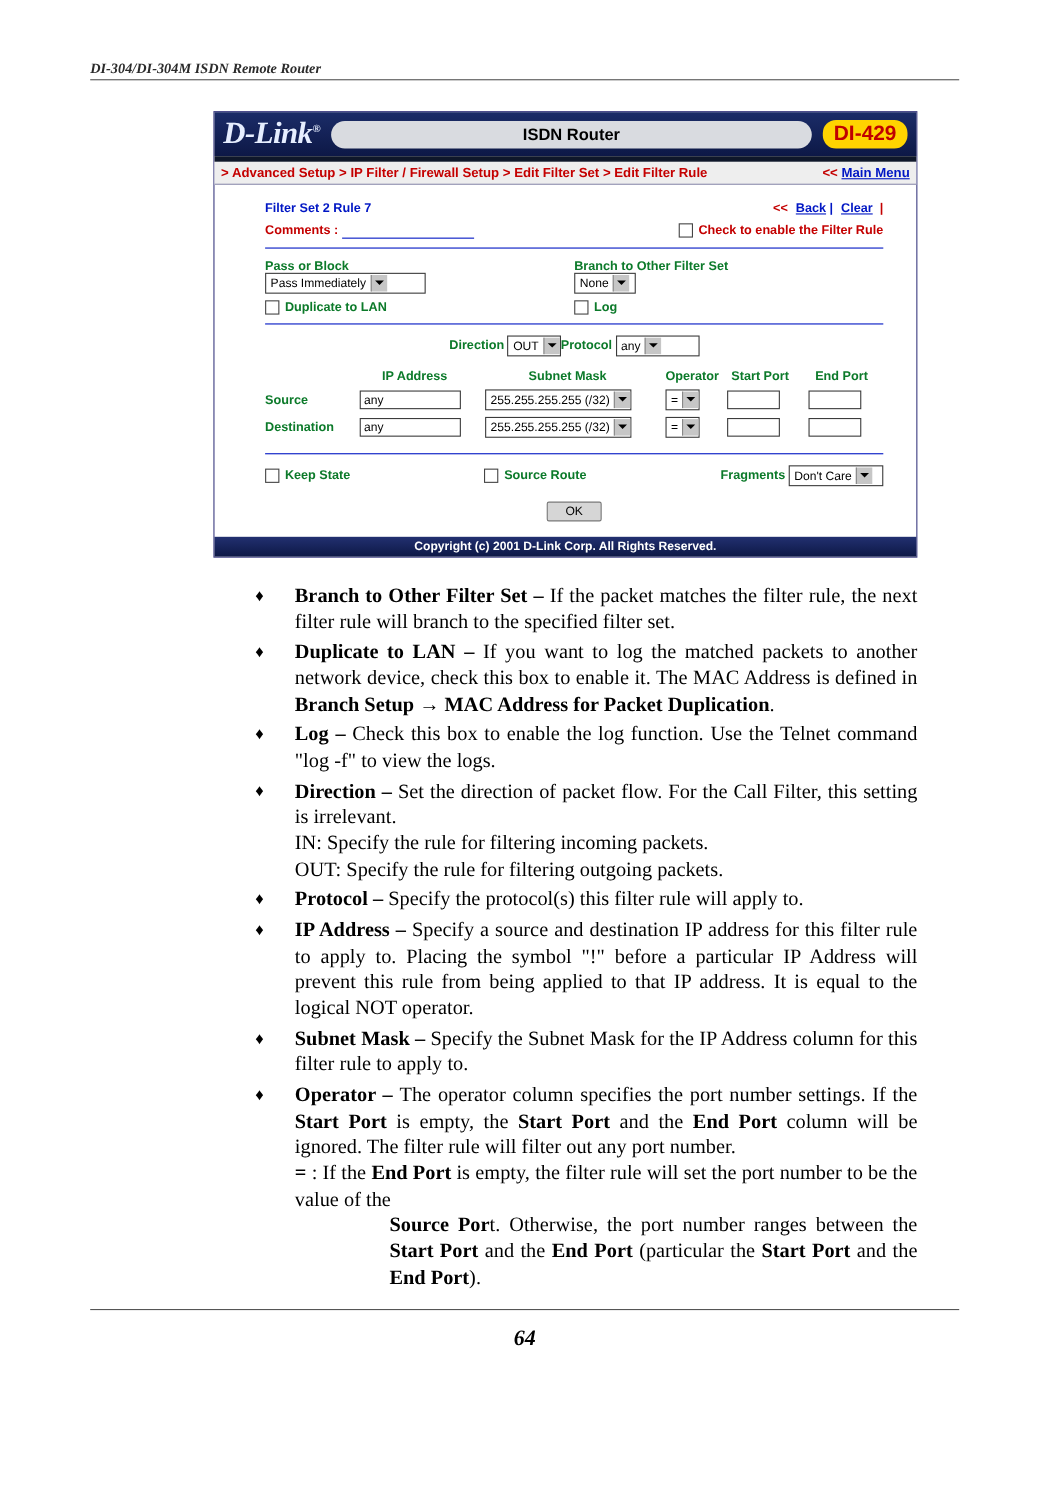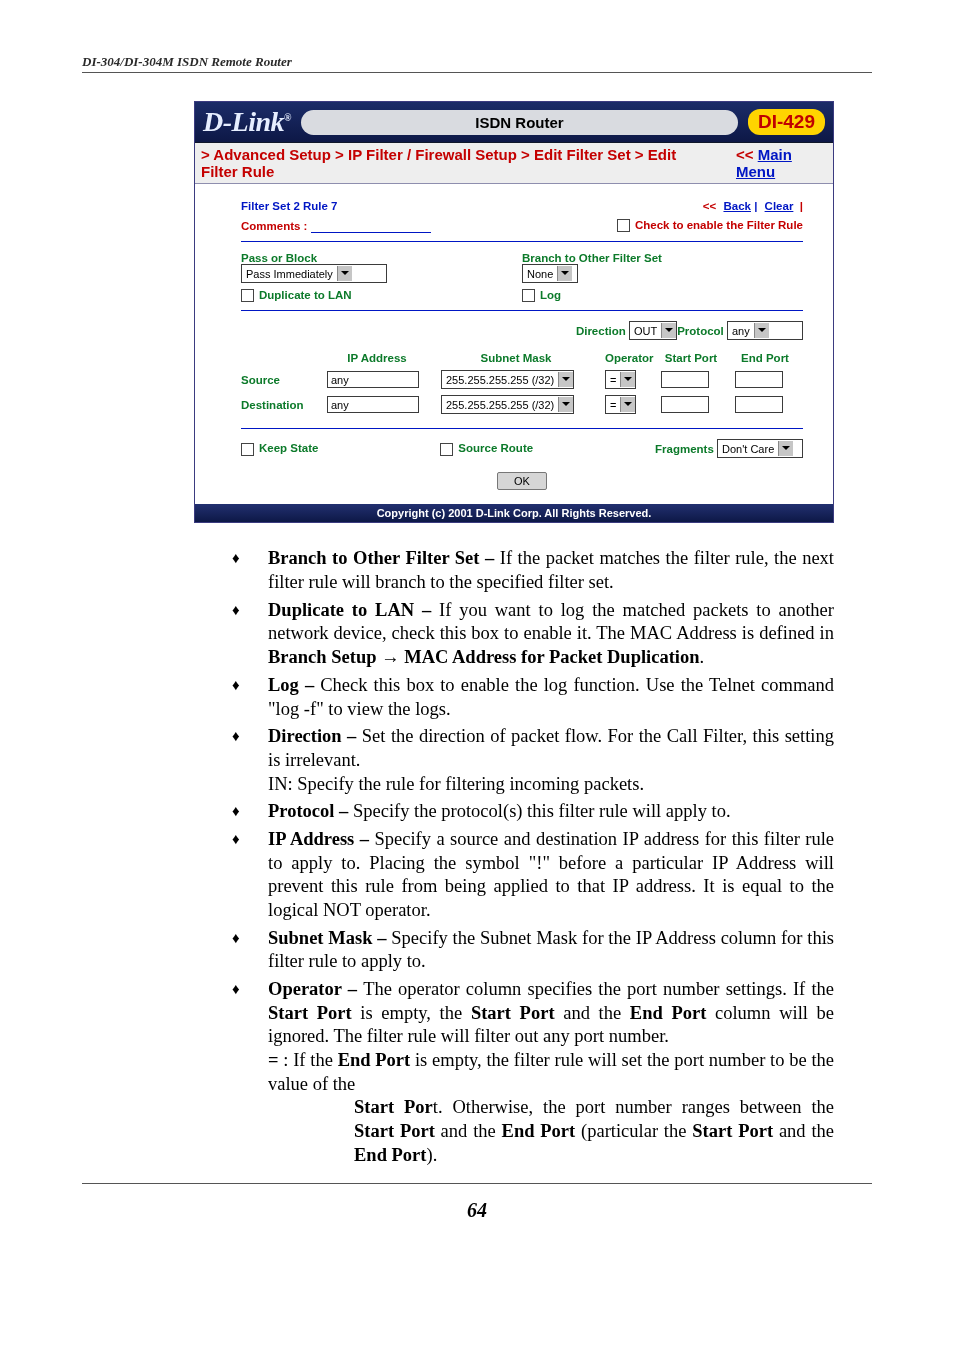--- a/index.html
+++ b/index.html
@@ -70,24 +70,24 @@
     font-size: 19px;
     border-radius: 12px;
     padding: 2px 10px;
   }
   
   .band2 {
     display: flex;
     justify-content: space-between;
     align-items: center;
     background: #eeeeee;
-    border-top: 1px solid #0f172a;
+    border-top: 5px solid #0f172a;
     border-bottom: 1px solid #8e8eae;
     padding: 3px 6px;
-    font-size: 15px;
+    font-size: 12px;
     gap: 28px;
   }
   .breadcrumb { color: #c40000; font-weight: bold; }
   .chev { color: #c40000; }
   .main-menu { color: #0016c4; font-weight: bold; }
   .main-menu a { color: #0016c4; text-decoration: underline; }
 
   
   .form-body {
     padding: 16px 30px 14px 46px;
@@ -262,21 +262,21 @@
       <div style="width:50%">
         <span><span class="cb"></span><span class="label-green">Duplicate to LAN</span></span>
       </div>
       <div style="width:50%">
         <span><span class="cb"></span><span class="label-green">Log</span></span>
       </div>
     </div>
 
     <div class="section-line"></div>
 
-    <div class="row" style="justify-content:flex-end; margin-bottom:12px">
+    <div class="row" style="justify-content:center; margin-bottom:12px">
       <span>
         <span class="label-green">Direction</span>
         <span class="sel">
               <span>OUT</span>
               <span class="arr"></span>
             </span>
       </span>
       <span>
         <span class="label-green">Protocol</span>
         <span class="sel" style="min-width:70px">
@@ -371,36 +371,37 @@
   </li>
   <li>
     <b>Duplicate to LAN – </b><span>If you want to log the matched packets to another network device, check this box to enable it. The MAC Address is defined in </span><b>Branch Setup</b><span> → </span><b>MAC Address for Packet Duplication</b><span>.</span>
   </li>
   <li>
     <b>Log – </b><span>Check this box to enable the log function. Use the Telnet command "log -f" to view the logs.</span>
   </li>
   <li>
     <b>Direction – </b><span>Set the direction of packet flow. For the Call Filter, this setting is irrelevant.</span><br>
     <span>IN: Specify the rule for filtering incoming packets.</span><br>
+    <span>OUT: Specify the rule for filtering outgoing packets.</span>
   </li>
   <li>
     <b>Protocol – </b><span>Specify the protocol(s) this filter rule will apply to.</span>
   </li>
   <li>
     <b>IP Address – </b><span>Specify a source and destination IP address for this filter rule to apply to. Placing the symbol "!" before a particular IP Address will prevent this rule from being applied to that IP address. It is equal to the logical NOT operator.</span>
   </li>
   <li>
     <b>Subnet Mask – </b><span>Specify the Subnet Mask for the IP Address column for this filter rule to apply to.</span>
   </li>
   <li>
     <b>Operator – </b><span>The operator column specifies the port number settings. If the </span><b>Start Port</b><span> is empty, the </span><b>Start Port</b><span> and the </span><b>End Port</b><span> column will be ignored. The filter rule will filter out any port number.</span>
     <div class="subpara">
       <b>=</b><span> : If the </span><b>End Port</b><span> is empty, the filter rule will set the port number to be the value of the </span>
     </div>
     <div class="subpara2">
-      <span></span><b>Start Por</b><span>t. Otherwise, the port number ranges between the </span><b>Start Port</b><span> and the </span><b>End Port</b><span> (particular the </span><b>Start Port</b><span> and the </span><b>End Port</b><span>).</span>
+      <span></span><b>Source Por</b><span>t. Otherwise, the port number ranges between the </span><b>Start Port</b><span> and the </span><b>End Port</b><span> (particular the </span><b>Start Port</b><span> and the </span><b>End Port</b><span>).</span>
     </div>
   </li>
 </ul>
 
 <div class="page-no">64</div>
 
 </div>
 
 </body></html>

